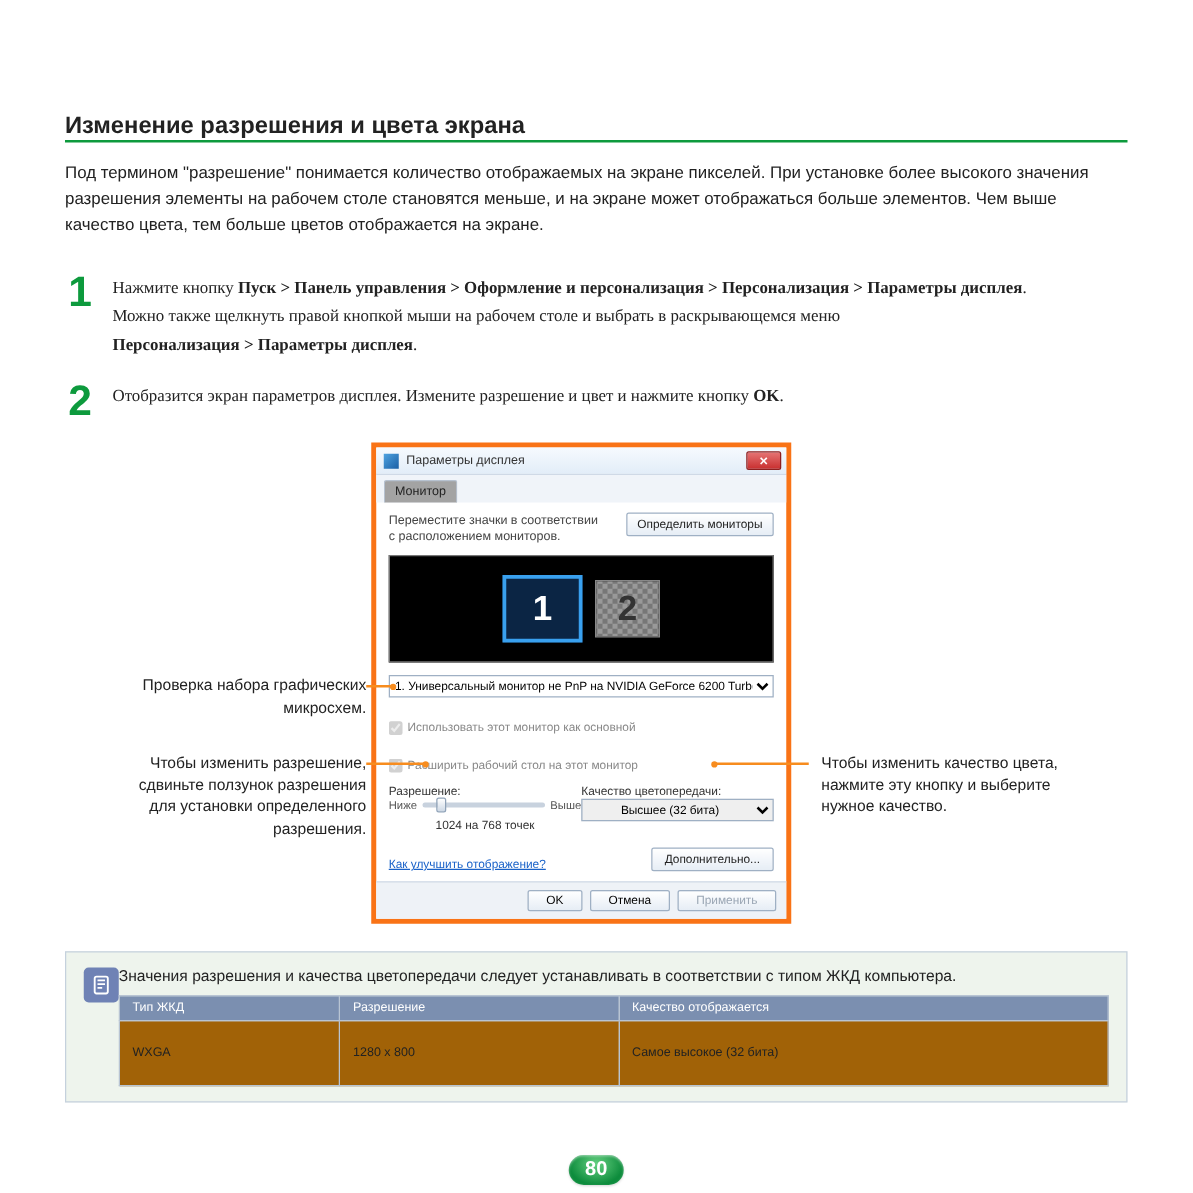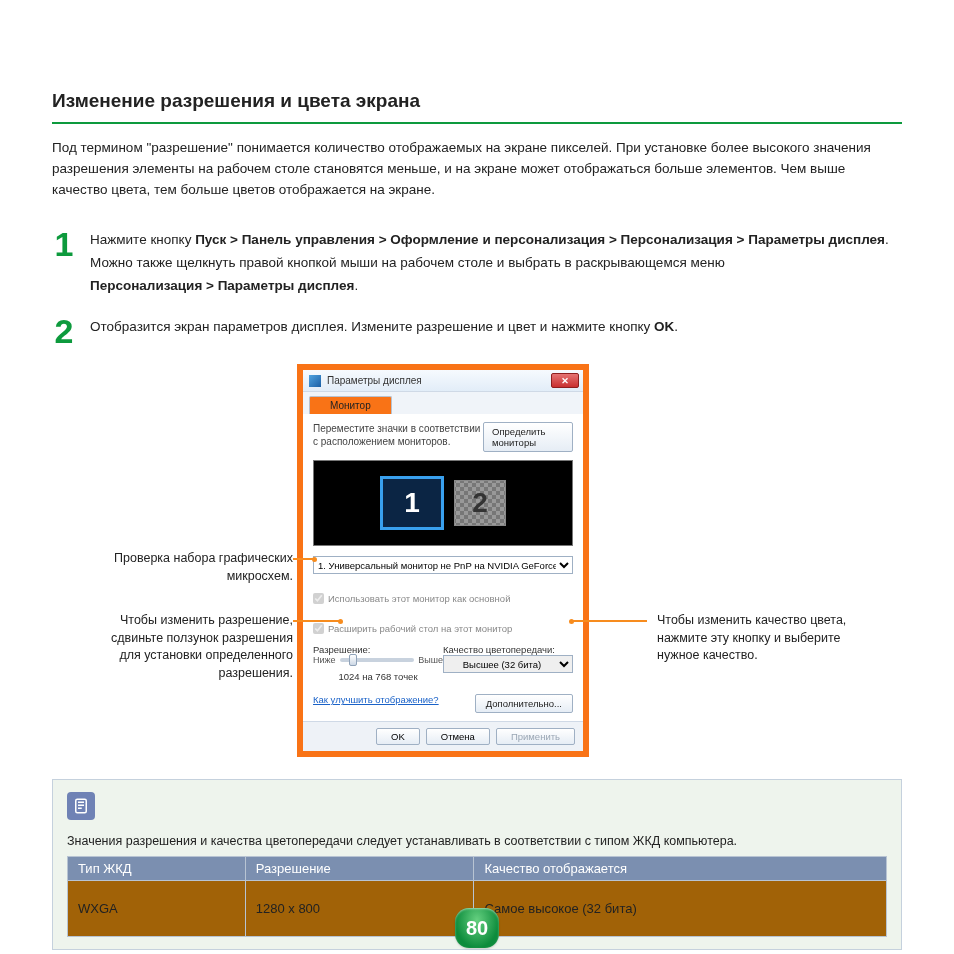--- a/index.html
+++ b/index.html
@@ -1,85 +1,85 @@
 <!DOCTYPE html>
 <html><head>
 <meta charset="utf-8">
 <style>
   * { box-sizing: border-box; margin: 0; padding: 0; }
   body { font-family: Arial, Helvetica, sans-serif; background: #fff; width: 954px; height: 954px; position: relative; color: #222; }
   .page { padding: 90px 52px 0 52px; }
-  h2.heading { font-size: 19px; font-weight: bold; color: #222; padding-bottom: 10px; border-bottom: 2px solid #0d9a3d; margin-bottom: 14px; }
+  h2.heading { font-size: 19px; font-weight: bold; color: #222; border-bottom: 2px solid #0d9a3d; margin-bottom: 14px; }
   p.intro { font-size: 13.5px; line-height: 1.55; margin-bottom: 28px; }
 
   .step { display: flex; gap: 14px; margin-bottom: 18px; }
   .stepnum { font-size: 34px; font-weight: bold; color: #0d9a3d; line-height: 0.9; min-width: 24px; text-align: center; }
-  .stepbody { font-size: 13.5px; line-height: 1.7; flex: 1; }
+  .stepbody { font-size: 13.5px; line-height: 1.7; flex: 1; font-family: Liberation Serif, serif; }
   .stepbody strong { font-weight: bold; }
 
   
   .shotwrap { display: grid; grid-template-columns: 210px 340px 230px; column-gap: 0; justify-content: center; margin-top: 8px; margin-bottom: 22px; }
   .callouts-left { grid-column: 1; text-align: right; font-size: 12.5px; line-height: 1.4; position: relative; }
   .callouts-right { grid-column: 3; text-align: left; font-size: 12.5px; line-height: 1.4; position: relative; }
   .callouts-left .co { position: absolute; right: 0; padding-right: 4px; }
   .callouts-right .co { position: absolute; left: 0; padding-left: 20px; }
   .screenshot-col { grid-column: 2; position: relative; }
 
   
   .lead { position: absolute; height: 2px; background: #f78c1e; }
   .lead-dot { position: absolute; width: 5px; height: 5px; background: #f78c1e; border-radius: 50%; top: -1.5px; right: -2px; }
   .lead-dot.left { left: -2px; right: auto; }
 
   
-  .dlg { width: 292px; border: 6px solid #f97316; background: #fff; font-size: 10px; font-family: 'Segoe UI', Tahoma, sans-serif; box-shadow: 0 0 0 1px #fff inset; }
+  .dlg { width: 336px; border: 4px solid #f97316; background: #fff; font-size: 10px; font-family: 'Segoe UI', Tahoma, sans-serif; box-shadow: 0 0 0 1px #fff inset; }
   .dlg .titlebar { height: 22px; background: linear-gradient(#f6fafe, #e2edf8); display: flex; align-items: center; padding: 0 6px; position: relative; border-bottom: 1px solid #cfd9e6; }
   .dlg .titlebar .ticon { width: 12px; height: 12px; background: linear-gradient(135deg,#4fa3e0,#1b5fa5); margin-right: 6px; }
   .dlg .titlebar .ttext { color: #333; }
   .dlg .titlebar .closebtn { position: absolute; right: 4px; top: 3px; width: 28px; height: 15px; background: linear-gradient(#e57373,#c93030); border: 1px solid #8e1f1f; border-radius: 2px; display:flex; align-items:center; justify-content:center; color:#fff; font-size:9px; font-weight:bold; }
   .dlg .tabrow { height: 22px; background: #f0f4f9; display:flex; align-items:flex-end; padding-left:6px; }
-  .dlg .tab { padding: 3px 20px; border: 1px solid #b7c2d0; border-bottom: none; background: #f97316; font-size: 10px; border-radius: 2px 2px 0 0; }
+  .dlg .tab { padding: 3px 8px; border: 1px solid #b7c2d0; border-bottom: none; background: #a3a3a3; font-size: 10px; border-radius: 2px 2px 0 0; }
   .dlg .body { padding: 8px 10px 8px 10px; }
   .dlg .row1 { display:flex; justify-content: space-between; align-items: flex-start; margin-bottom: 8px; }
   .dlg .instr { color:#444; font-size: 10px; line-height:1.3; max-width: 170px; }
   .dlg .identify { border:1px solid #9fb0c4; background: linear-gradient(#fff,#e6edf5); padding: 3px 8px; font-size: 9.5px; border-radius:2px; }
   .dlg .monitors { background:#000; border:1px solid #777; height: 86px; display:flex; align-items:center; justify-content:center; gap:10px; margin-bottom:10px; }
   .dlg .mon { color:#fff; display:flex; align-items:center; justify-content:center; font-size:28px; font-weight:bold; font-family: Arial; }
   .dlg .m1 { width:64px; height:54px; background:#0b2544; border:3px solid #39a0ee; }
   .dlg .m2 { width:52px; height:46px; background: repeating-conic-gradient(#777 0% 25%, #999 0% 50%) 50% / 8px 8px; color:#333; border:1px solid #888; }
   .dlg .selectrow select { width: 100%; font-size: 9.5px; border:1px solid #9fb0c4; background:#fff; height:18px; }
   .dlg .chk { display:flex; align-items:center; gap:4px; color:#888; font-size: 9.5px; margin-top:19px; }
   .dlg .chk input { width:11px; height:11px; }
   .dlg .twocol { display:flex; margin-top:10px; }
   .dlg .col { flex:1; }
   .dlg .lbl { color:#333; font-size:9.5px; }
   .dlg .slrow { display:flex; align-items:center; gap:4px; font-size:9px; color:#555; }
   .dlg .slider { flex:1; height:4px; background:#c8d2de; position:relative; border-radius:2px; }
   .dlg .slider .thumb { position:absolute; left:12%; top:-4px; width:8px; height:12px; background: linear-gradient(#fff,#cdd8e5); border:1px solid #8fa2b8; border-radius:2px; }
   .dlg .resval { text-align:center; font-size:9.5px; color:#333; margin-top:6px; }
   .dlg .qsel select { width:100%; font-size:9.5px; border:1px solid #9fb0c4; height:18px;text-align:center; }
-  .dlg .linkrow { display:flex; justify-content:space-between; align-items:flex-start; margin-top:12px; }
+  .dlg .linkrow { display:flex; justify-content:space-between; align-items:flex-end; margin-top:12px; }
   .dlg .linkrow a { color:#1a62c8; font-size:9.5px; text-decoration:underline; }
   .dlg .advbtn { border:1px solid #9fb0c4; background:linear-gradient(#fff,#e6edf5); padding:3px 10px; font-size:9.5px; border-radius:2px; }
   .dlg .btnrow { background:#eef2f7; border-top:1px solid #cfd9e6; padding:6px 8px; display:flex; justify-content:flex-end; gap:6px; }
   .dlg .btnrow button { border:1px solid #9fb0c4; background:linear-gradient(#fff,#e6edf5); padding:2px 14px; font-size:9.5px; border-radius:2px; }
   .dlg .btnrow button.dis { color:#9aa6b4; }
 
   
-  .notebox { border:1px solid #c5d1dd; background:#eef4ed; padding:12px 14px; display:flex; gap:14px; margin: 0 0 0 0; flex-direction: column; }
+  .notebox { border:1px solid #c5d1dd; background:#eef4ed; padding:12px 14px; display:flex; margin: 0 0 0 0; }
   .noteicon { width:28px; height:28px; background:#6f82b5; border-radius:4px; display:flex; align-items:center; justify-content:center; color:#fff; flex-shrink:0; }
   .noteicon svg { width:18px; height:18px; }
   .notebody { flex:1; font-size:12.5px; }
   .notebody p { margin-bottom:8px; }
-  table.spec { width:100%; border-collapse:collapse; font-size:13px;border-radius:17px; }
+  table.spec { width:100%; border-collapse:collapse; font-size:10px;border-radius:17px; }
   table.spec th { background:#7b8fb0; color:#fff; text-align:left; padding:4px 10px; border:1px solid #b8c4d3; font-weight:normal; }
   table.spec td { background:#a16207; padding:20px 10px; border:1px solid #b8c4d3; }
 
   
   .pagenum { position:absolute; left:50%; transform:translateX(-50%); bottom:6px; }
-  .pagenum .badge { width:44px; height:40px; border-radius:14px; background: radial-gradient(ellipse at 50% 30%, #65d080, #0d8c3c 70%); color:#fff; display:flex; align-items:center; justify-content:center; font-size:20px; font-weight:bold; box-shadow: inset 0 1px 2px rgba(255,255,255,.5), 0 1px 2px rgba(0,0,0,.15); }
+  .pagenum .badge { width:44px; height:24px; border-radius:14px; background: radial-gradient(ellipse at 50% 30%, #65d080, #0d8c3c 70%); color:#fff; display:flex; align-items:center; justify-content:center; font-size:16px; font-weight:bold; box-shadow: inset 0 1px 2px rgba(255,255,255,.5), 0 1px 2px rgba(0,0,0,.15); }
 </style>
 </head>
 <body>
 
 <div class="page">
   <h2 class="heading">Изменение разрешения и цвета экрана</h2>
   <p class="intro">Под термином "разрешение" понимается количество отображаемых на экране пикселей. При установке более высокого значения разрешения элементы на рабочем столе становятся меньше, и на экране может отображаться больше элементов. Чем выше качество цвета, тем больше цветов отображается на экране.</p>
 
   <div class="step">
     <div class="stepnum">1</div>

